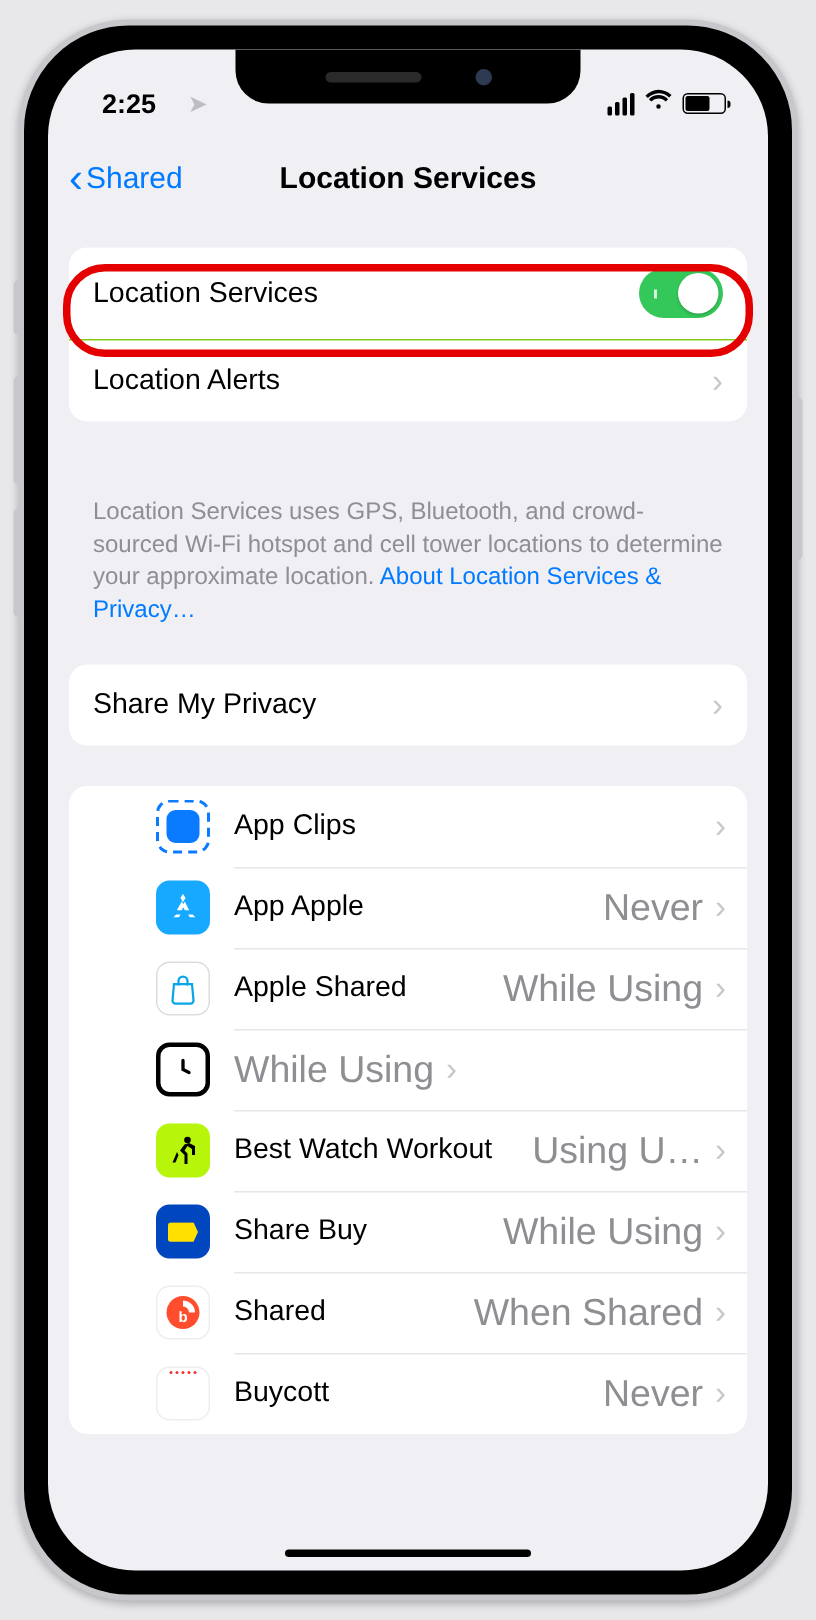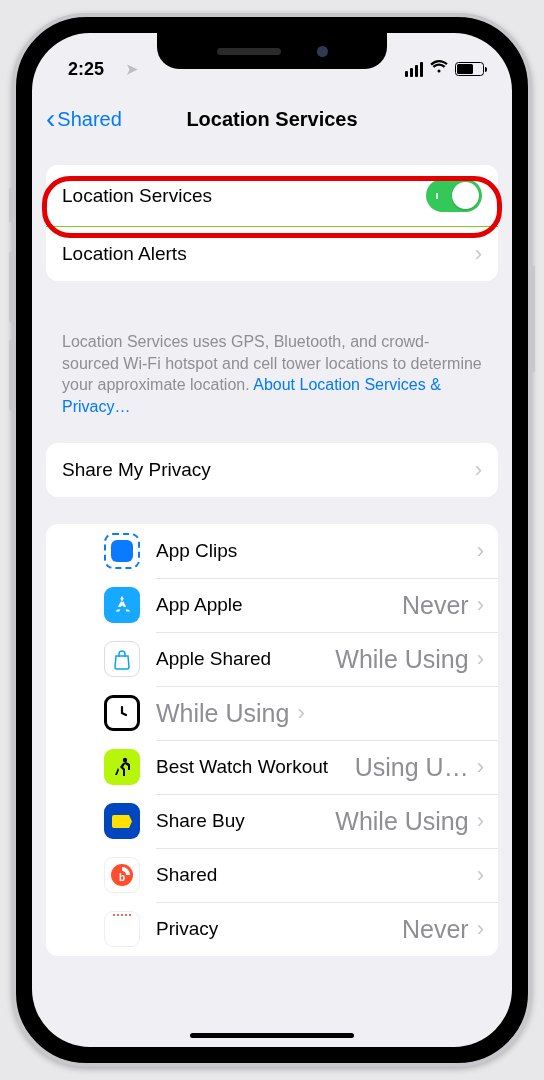--- a/index.html
+++ b/index.html
@@ -294,33 +294,34 @@
           </div>
           <div class="app-cell">
             <div class="app-icon ic-buycott">
               <svg viewBox="0 0 28 28">
                 <path d="M14 3a11 11 0 100 22A11 11 0 0014 3z" fill="#ff4d2e"></path>
                 <path d="M14 6a8 8 0 018 8h-4a4 4 0 00-4-4V6z" fill="#fff"></path>
                 <text x="14" y="20" text-anchor="middle" font-size="10" font-weight="700" fill="#fff">b</text>
               </svg>
             </div>
             <span class="app-name">Shared</span>
+            <span class="app-val">When Shared</span>
             <span class="chevron">›</span>
           </div>
           <div class="app-cell">
             <div class="app-icon ic-calendar">
               <div class="dots">
                 <span></span>
                 <span></span>
                 <span></span>
                 <span></span>
                 <span></span>
               </div>
             </div>
-            <span class="app-name">Privacy</span>
+            <span class="app-name">Buycott</span>
             <span class="app-val">Never</span>
             <span class="chevron">›</span>
           </div>
         </div>
 
     </div>
 
     <div class="home-ind"></div>
   </div>
 </div>

